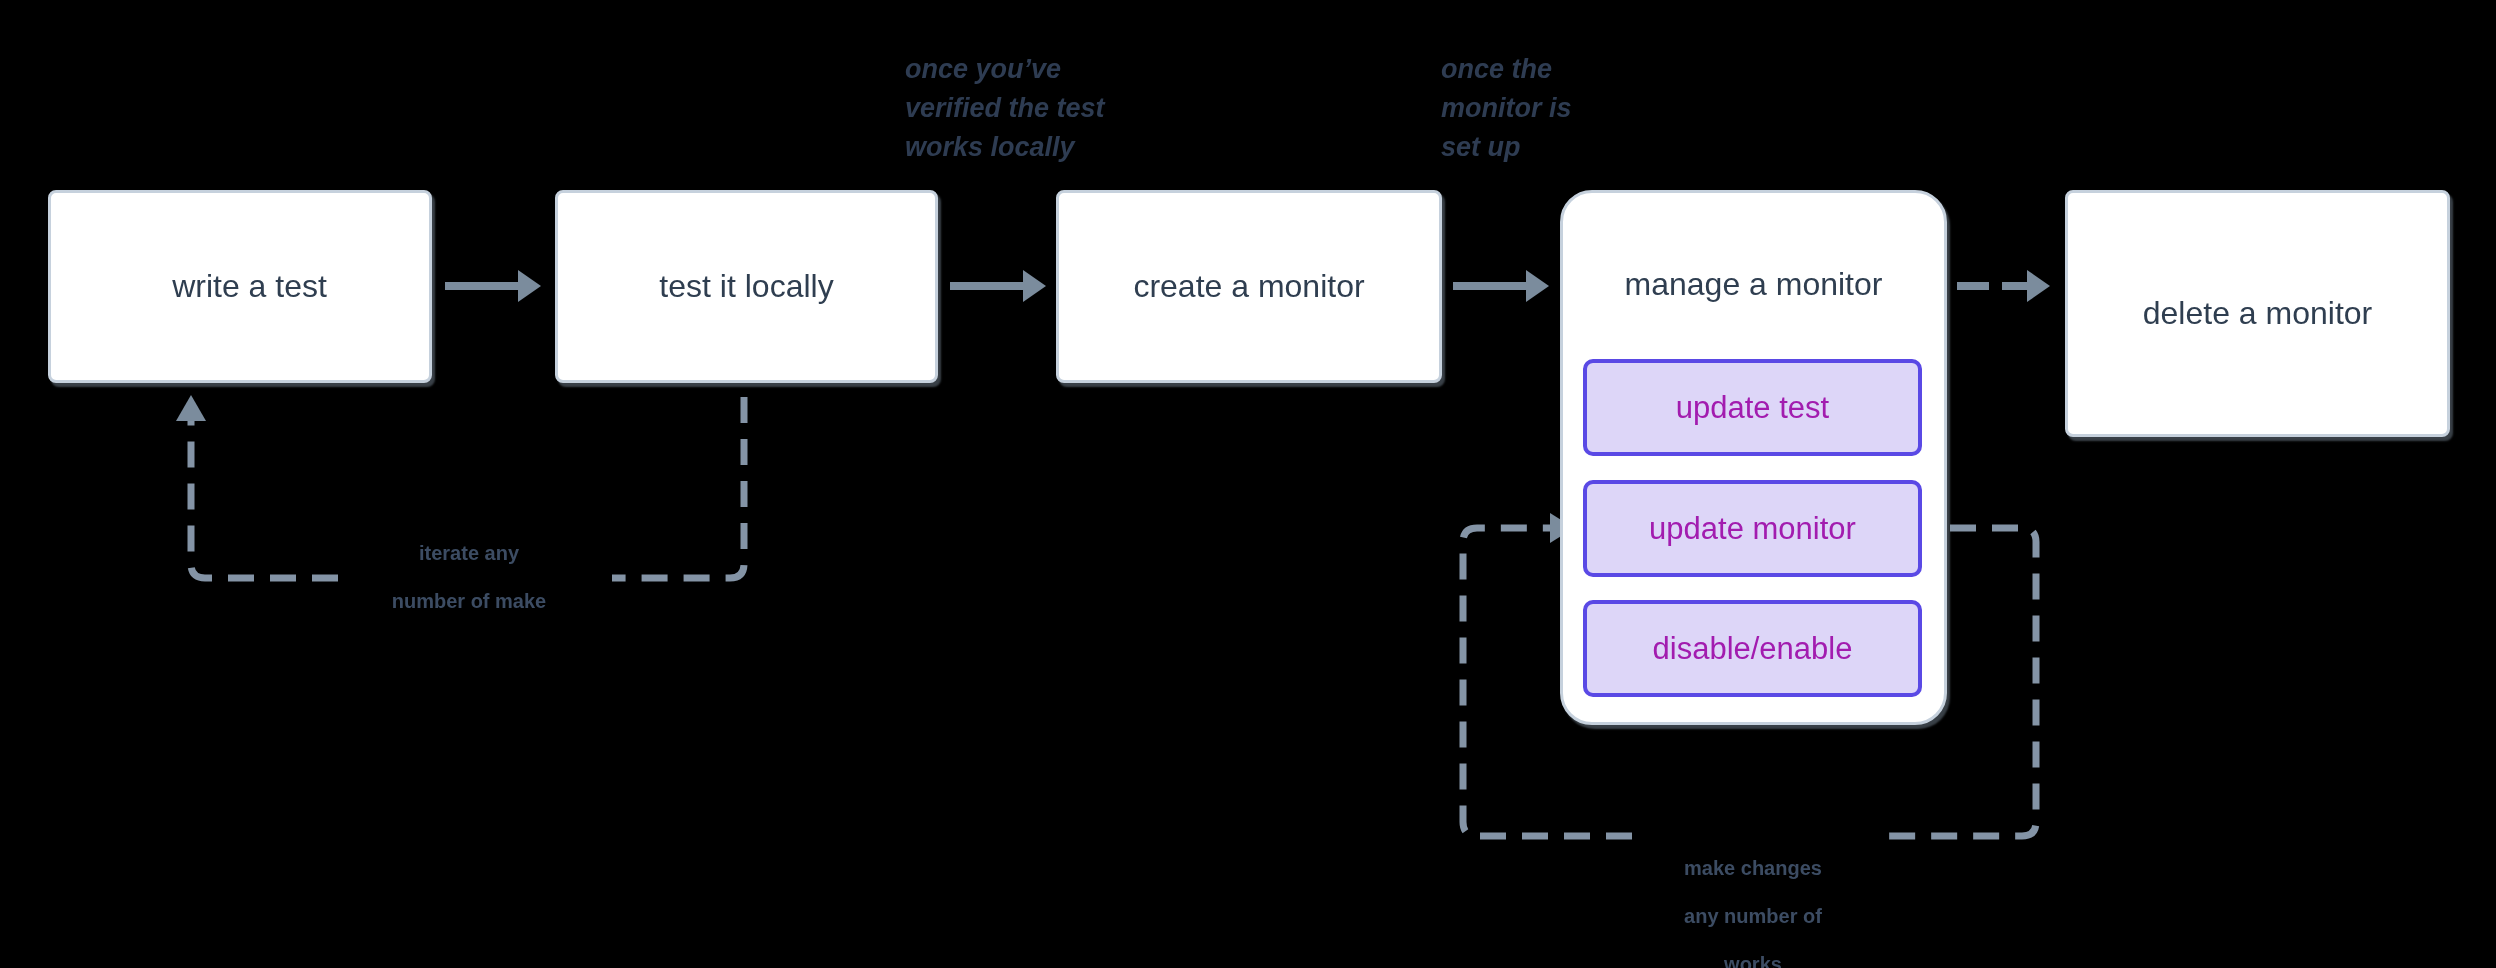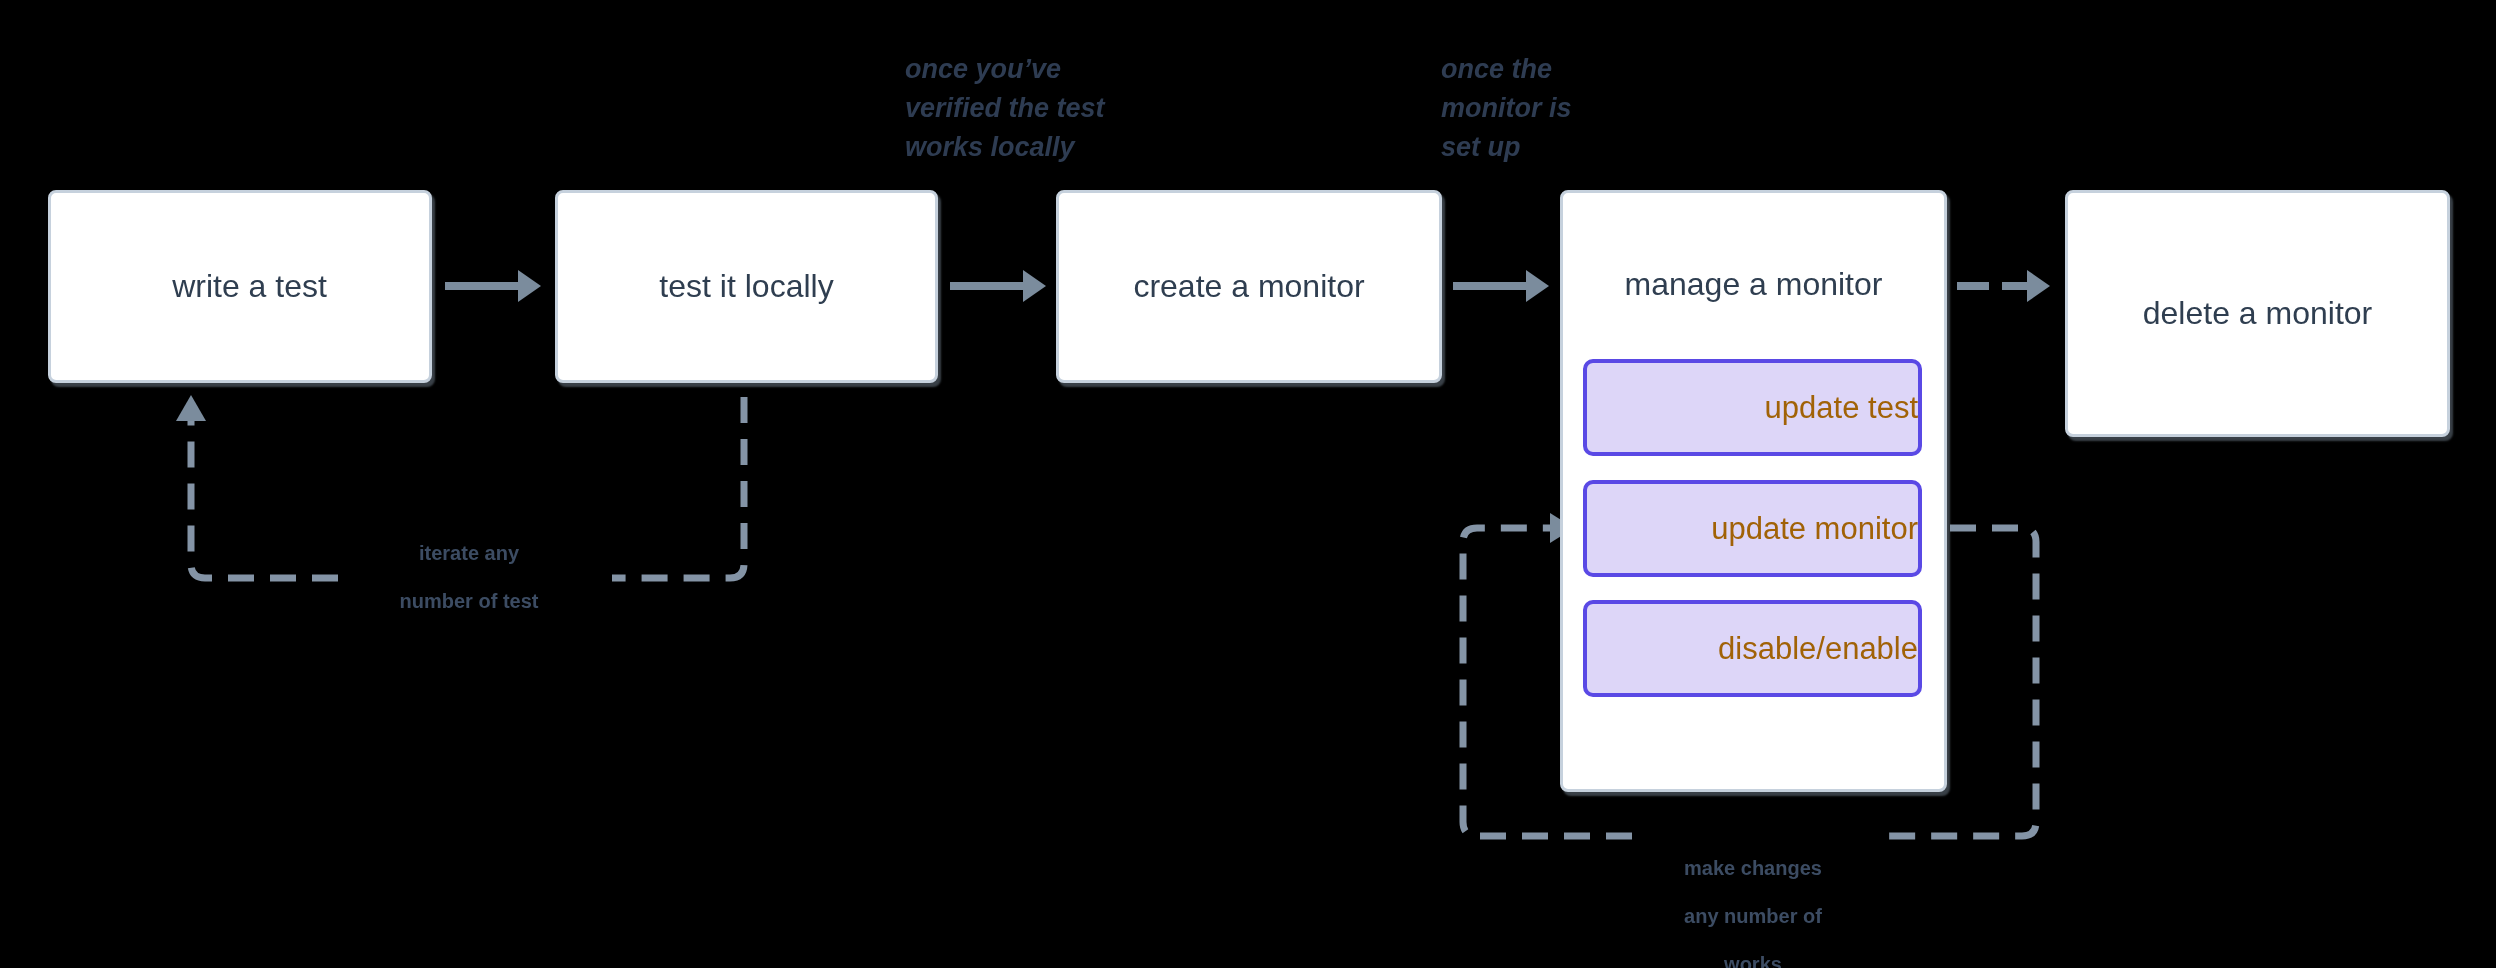--- a/index.html
+++ b/index.html
@@ -15,22 +15,22 @@
     color:#2f3e50;font-size:32px;box-sizing:border-box;
   }
   .node-label{white-space:nowrap;}
   .manage-title{
     position:absolute;top:0;left:0;right:0;height:182px;
     display:flex;align-items:center;justify-content:center;white-space:nowrap;
   }
   .sub{
     position:absolute;left:20px;width:339px;height:97px;
     background:#ddd6f8;border:4px solid #5a49e5;border-radius:10px;
-    display:flex;align-items:center;justify-content:flex-end;
-    color:#a16207;font-size:31px;box-sizing:border-box;white-space:nowrap;
+    display:flex;align-items:center;justify-content:center;
+    color:#a21caf;font-size:31px;box-sizing:border-box;white-space:nowrap;
   }
   .annotation{
     position:absolute;font-style:italic;font-weight:600;font-size:27px;
     line-height:39px;color:#2e3c52;
   }
   .annotation span{display:block;white-space:nowrap;font-style:italic;}
   .loop-label{
     position:absolute;font-weight:700;font-size:20px;line-height:48px;
     color:#3c4c63;text-align:center;
   }
@@ -82,21 +82,21 @@
   </div>
 
   <div class="node" style="left:1056px;top:190px;width:386px;height:193px;">
     <span class="node-label">create a monitor</span>
   </div>
 
   <div class="node" style="left:555px;top:190px;width:383px;height:193px;">
     <span class="node-label">test it locally</span>
   </div>
 
-  <div class="node" style="left:1560px;top:190px;width:387px;height:602px;justify-content:flex-start;align-items:flex-start;">
+  <div class="node" style="left:1560px;top:190px;width:387px;height:535px;justify-content:flex-start;align-items:flex-start;border-radius:32px;">
     <div class="manage-title">manage a monitor</div>
     <div class="sub" style="top:166px;">
       <span>update test</span>
     </div>
     <div class="sub" style="top:287px;">
       <span>update monitor</span>
     </div>
     <div class="sub" style="top:407px;">
       <span>disable/enable</span>
     </div>
@@ -113,21 +113,21 @@
   </div>
 
   <div class="annotation" style="left:1441px;top:50px;">
     <span>once the</span>
     <span>monitor is</span>
     <span>set up</span>
   </div>
 
   <div class="loop-label" style="left:299px;top:529px;width:340px;">
     <span>iterate any</span>
-    <span>number of test</span>
+    <span>number of make</span>
   </div>
 
   <div class="loop-label" style="left:1573px;top:801px;width:360px;margin-top:43px;">
     <span>make changes</span>
     <span>any number of</span>
     <span>works</span>
   </div>
 
 </div>
 

